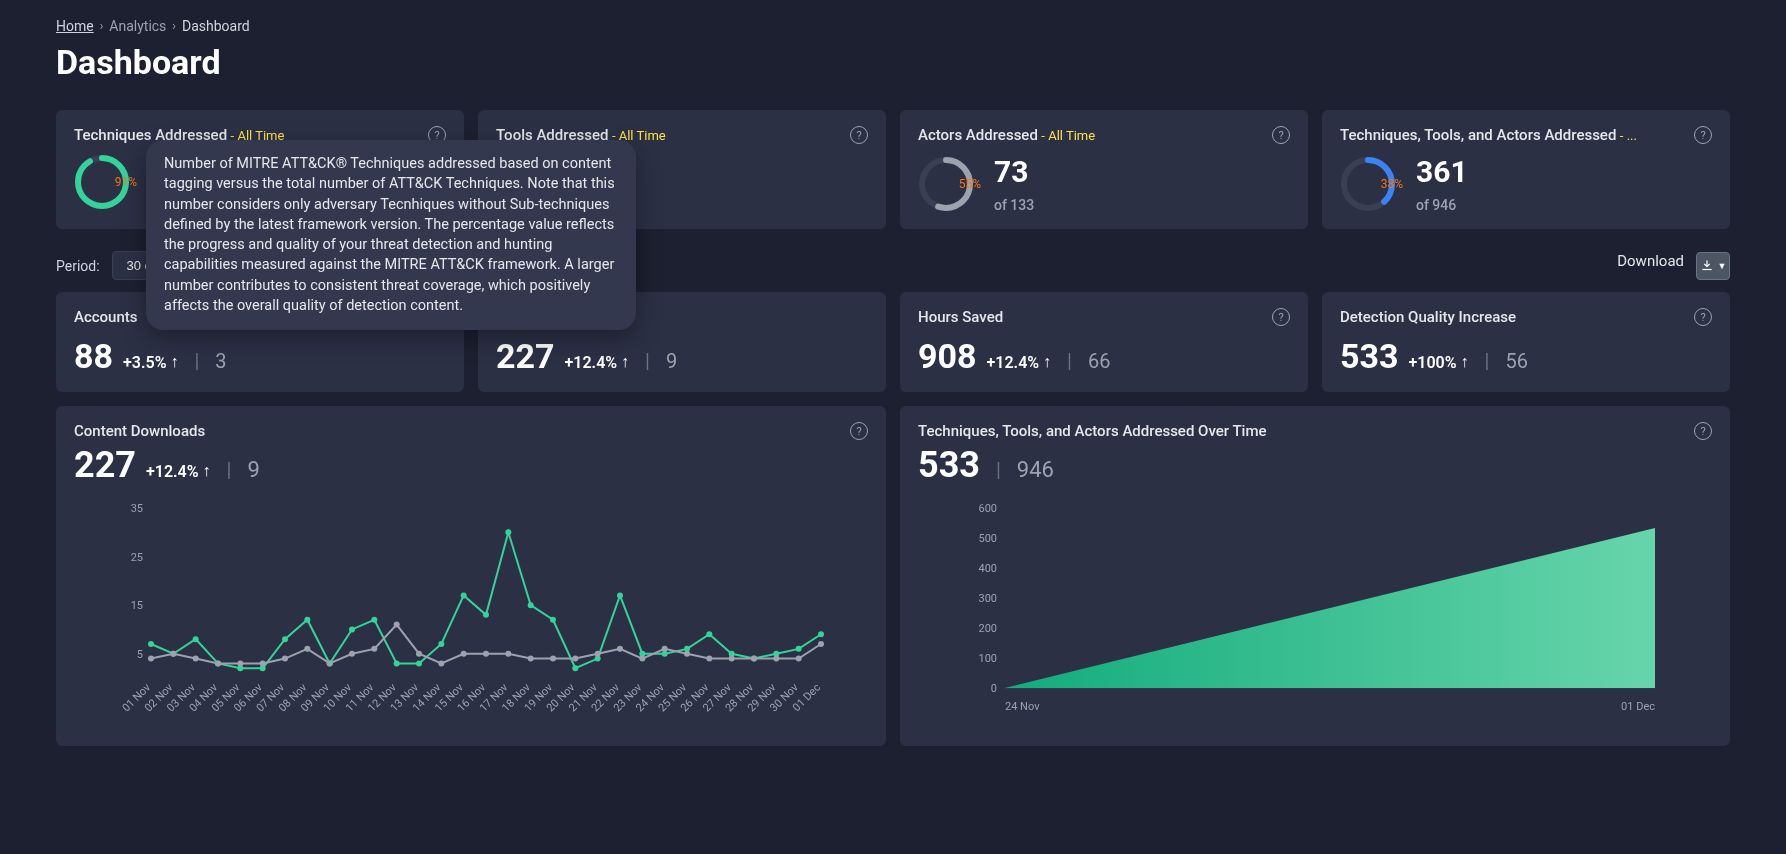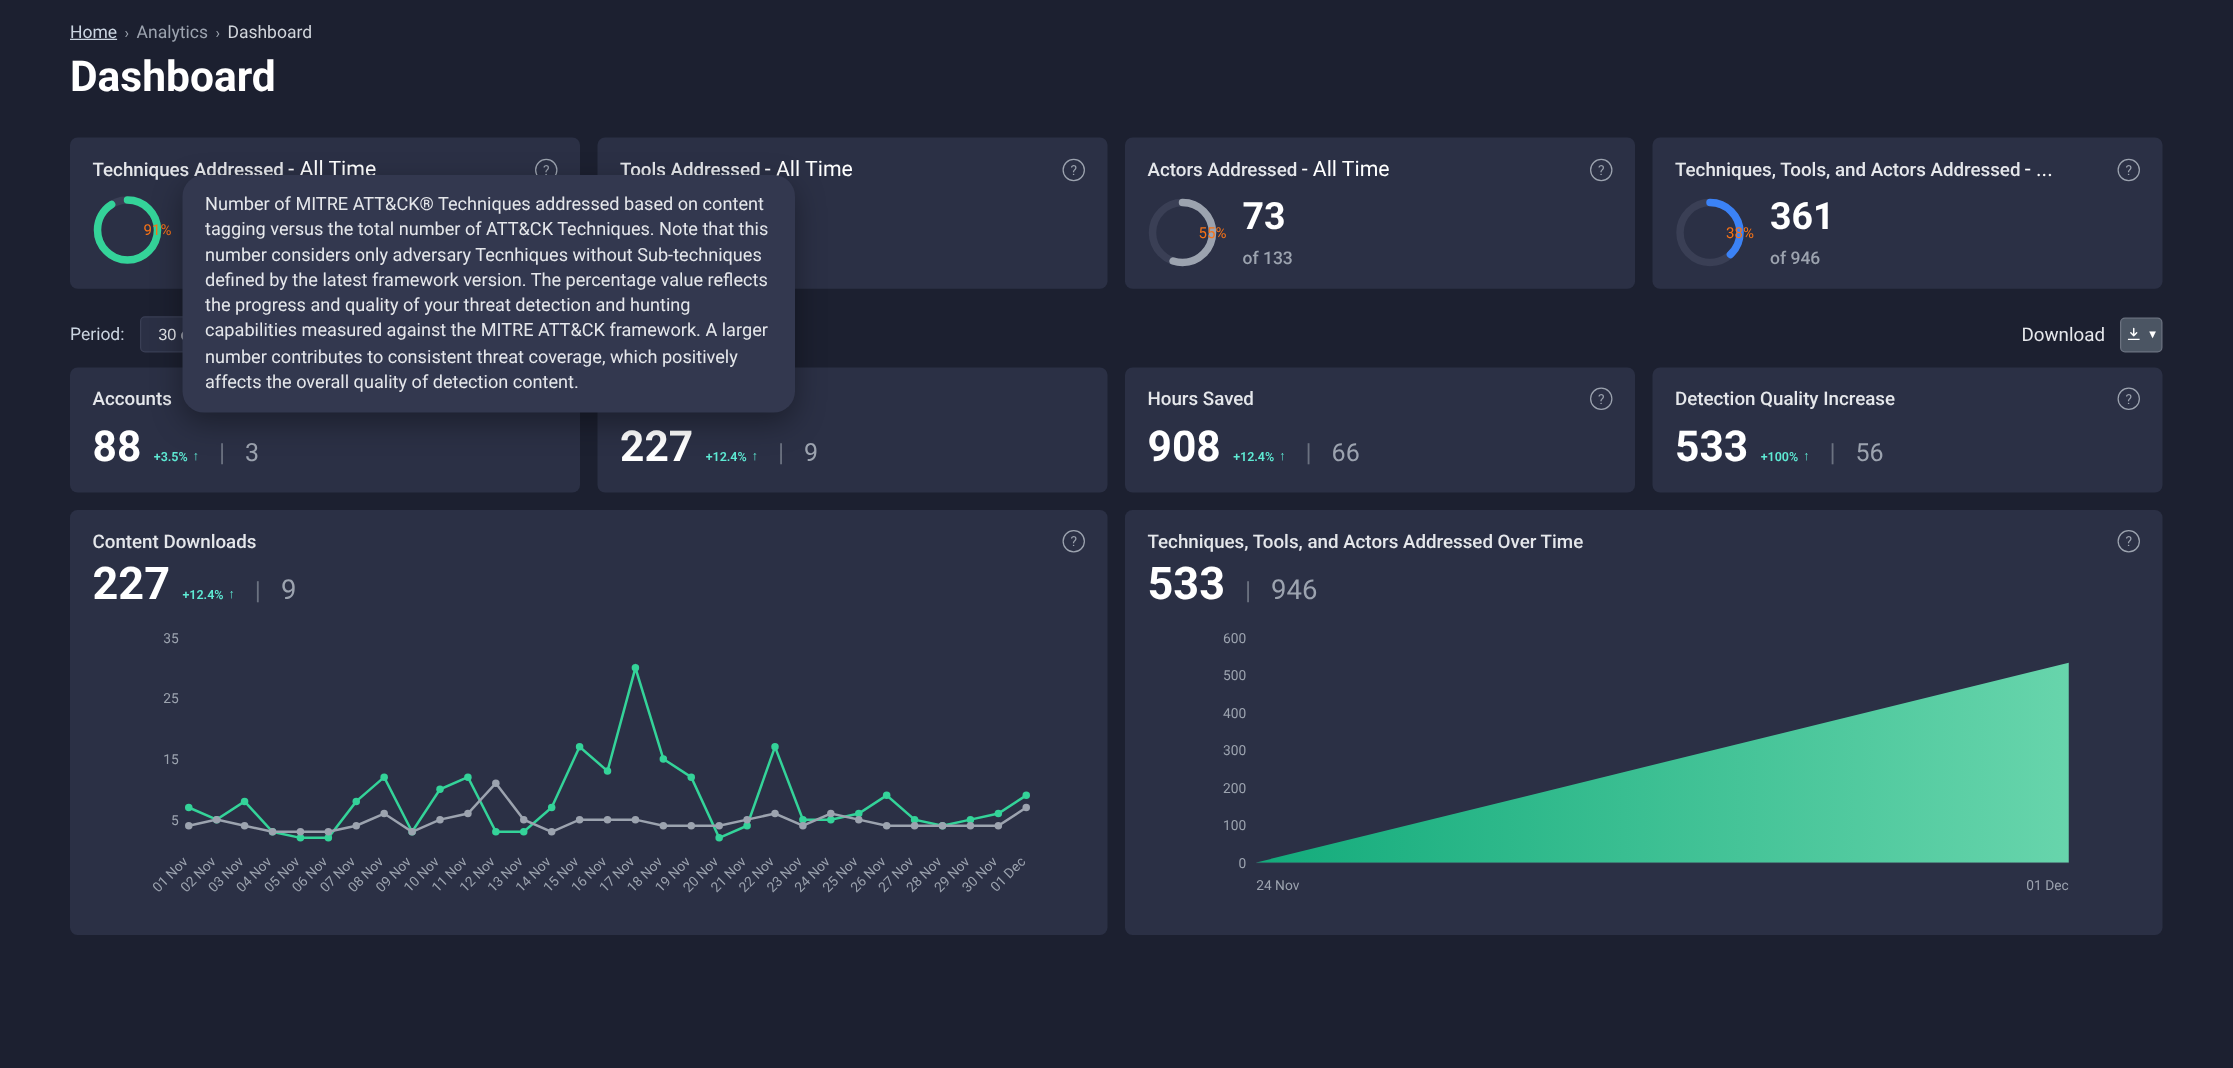--- a/index.html
+++ b/index.html
@@ -19,40 +19,40 @@
   .row { display:flex; gap:14px; }
   .card {
     background:#2b3045;
     border-radius:6px;
     padding:16px 18px;
     position:relative;
     flex:1;
   }
   .card-title-row { display:flex; align-items:center; justify-content:space-between; margin-bottom:10px;}
   .card-title { font-size:15px; color:#e5e7eb; font-weight:500;}
-  .card-sub { color:#ffffff; font-size:17px;}
+  .card-sub { color:#fde047; font-size:13px;}
   .help-ic {
     width:18px; height:18px; border:1.5px solid #9ca3af; border-radius:50%;
     color:#9ca3af; display:flex; align-items:center; justify-content:center;
     font-size:11px; cursor:pointer; flex-shrink:0;
   }
   .ring-wrap { display:flex; align-items:center; gap:20px; }
   .ring { position:relative; width:56px; height:56px; }
   .ring-lbl { position:absolute; top:50%; left:50%; transform:translate(-50%,-50%); font-size:12px; color:#f97316;margin-left:24px; }
   .big-num { font-size:30px; font-weight:700; color:#ffffff; display:flex; align-items:baseline; gap:8px;flex-direction:column;}
   .big-num .of { font-size:14px; font-weight:500; color:#9ca3af; }
   .period-row { display:flex; align-items:center; justify-content:space-between; margin:22px 0 12px 0;}
   .period-left { display:flex; align-items:center; gap:12px; color:#cbd5e1; font-size:14px;}
   .period-select { background:#2b3045; color:#e5e7eb; border:1px solid #3a3f55; border-radius:4px; padding:5px 10px; font-size:13px;}
-  .dl-row { display:flex; align-items:center; gap:12px;}
+  .dl-row { display:flex; align-items:flex-start; gap:12px;}
   .dl-link { color:#e5e7eb; text-decoration:none; font-size:15px;}
   .dl-btn { background:#4b5563; border:1px solid #6b7280; border-radius:4px; width:34px; height:28px; display:flex; align-items:center; justify-content:center; color:#fff; cursor:pointer;}
   .stat-card .val-row { display:flex; align-items:baseline; gap:10px; }
   .stat-card .val { font-size:34px; font-weight:700; color:#fff;}
-  .delta { color:#5eead4; font-size:10px; font-weight:600; display:inline-flex; align-items:center; gap:4px;}
+  .delta { color:#ffffff; font-size:16px; font-weight:600; display:inline-flex; align-items:center; gap:4px;}
   .pipe { color:#6b7280; font-size:20px; padding:0 6px;}
   .secondary { color:#9ca3af; font-size:20px;}
   .row2 { margin-top:14px; }
   .chart-card { flex:1; min-height:340px;}
   .chart-head { display:flex; justify-content:space-between; align-items:flex-start;}
   .chart-val-row { display:flex; align-items:baseline; gap:10px; margin-top:4px; margin-bottom:12px;}
   .chart-val { font-size:36px; font-weight:700; color:#fff;}
   .chart-sec { color:#9ca3af; font-size:22px;}
   svg.chart { width:100%; height:220px; }
   .y-lbl, .x-lbl { fill:#9ca3af; font-size:11px; }

